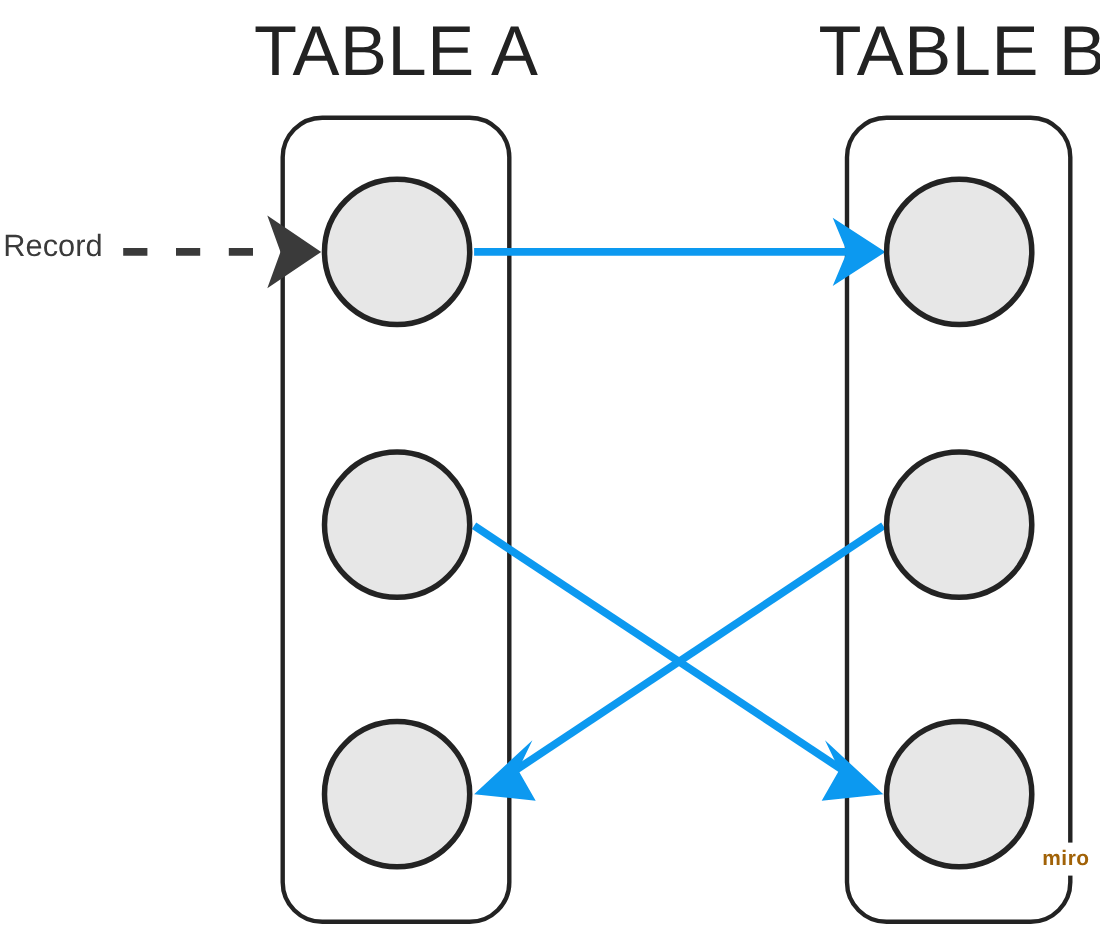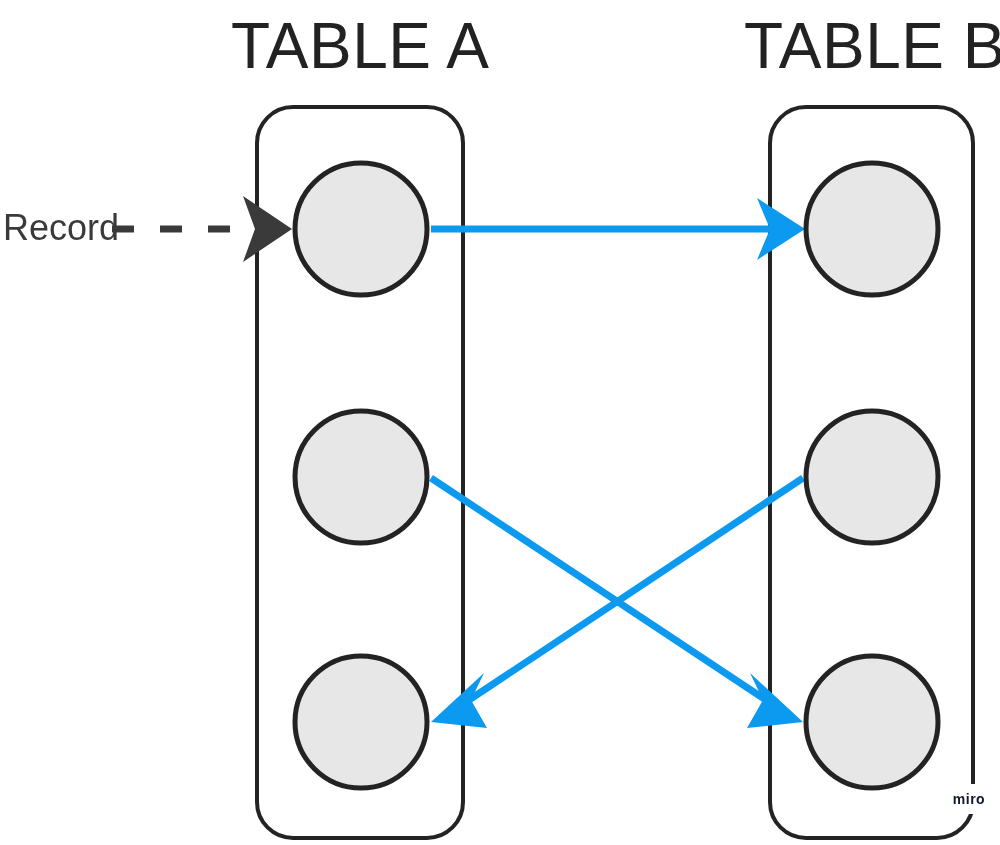--- a/index.html
+++ b/index.html
@@ -34,41 +34,41 @@
     white-space: nowrap;
     line-height: 1;
   }
   #title-a { left: 231px; top: 14px; }
   #title-b { left: 744px; top: 14px; }
   .record-label {
     position: absolute;
     left: 3px;
     top: 210px;
     font-family: "Liberation Sans", sans-serif;
-    font-size: 36px;
+    font-size: 28px;
     font-weight: 400;
     color: #3a3a3a;
     white-space: nowrap;
     line-height: 1;
   }
   .watermark {
     position: absolute;
     left: 940px;
-    top: 784px;
+    top: 766px;
     width: 58px;
     height: 30px;
     background: #ffffff;
     display: flex;
     align-items: center;
     justify-content: center;
     font-family: "Liberation Sans", sans-serif;
-    font-size: 14px;
+    font-size: 19px;
     font-weight: 700;
     letter-spacing: 0.5px;
-    color: #0f172a;
+    color: #a16207;
   }
 </style>
 </head>
 <body>
 
 <div id="stage">
 
   <svg id="canvas" viewBox="0 0 1000 845" xmlns="http://www.w3.org/2000/svg">
 
     <rect x="257" y="107" width="206" height="731" rx="36" ry="36" fill="none" stroke="#232323" stroke-width="4"></rect>

